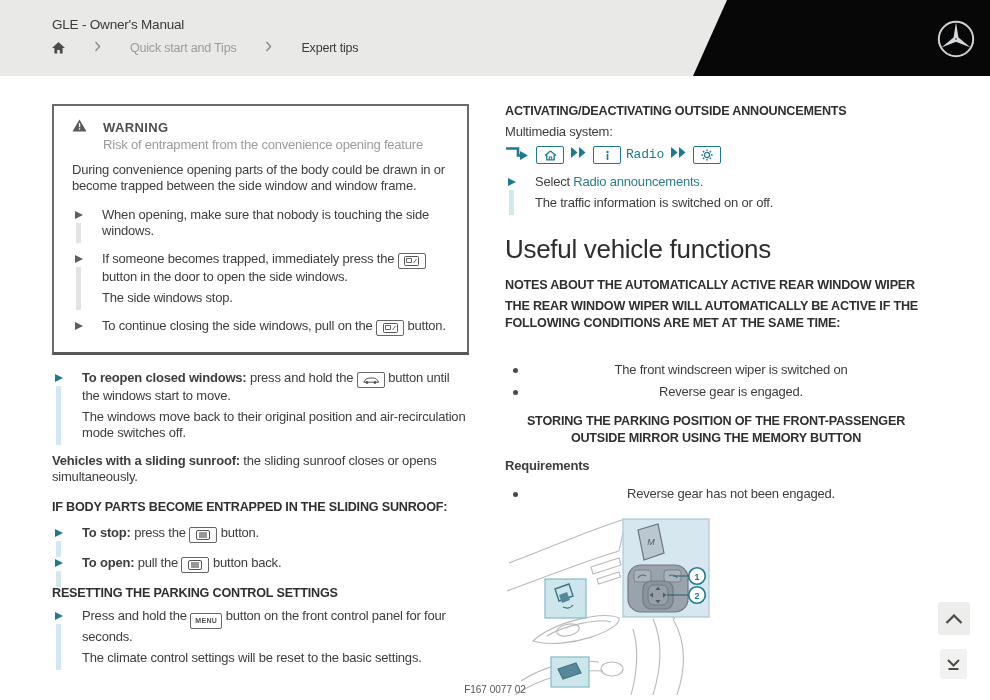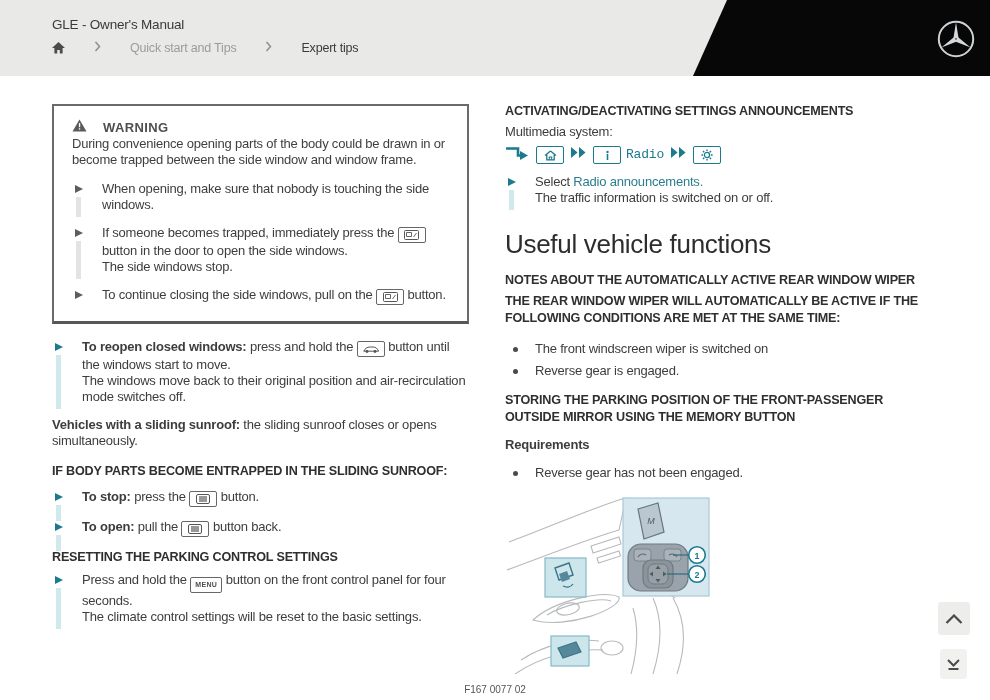--- a/index.html
+++ b/index.html
@@ -32,43 +32,43 @@
   .w-body{color:#3f3f3f;margin-bottom:13px;}
 
   
   .step{position:relative;padding-left:30px;margin-bottom:12px;}
   .step .arrow{position:absolute;left:3px;top:4px;width:0;height:0;
                border-left:8px solid #5d5d5d;border-top:4.5px solid transparent;border-bottom:4.5px solid transparent;}
   .step.teal .arrow{border-left-color:#1b7a8e;}
   .step.bar::before{content:"";position:absolute;left:4px;top:16px;bottom:-4px;width:4.5px;background:#e3e3e3;}
   .step.teal.bar::before{background:#cfe9ed;}
   .step.bar-ext::before{bottom:-14px;}
-  .step .result{}
+  .step .result{margin-top:5px;}
   .warnbox .step:last-child{margin-bottom:2px;}
 
   .caps-h{font-weight:bold;font-size:12.6px;color:#2f2f2f;letter-spacing:-0.2px;line-height:17px;margin:0 0 9px 0;}
   .para{margin-bottom:14px;}
 
   
   .kbtn{display:inline-flex;align-items:center;justify-content:center;border:1px solid #666;
         border-radius:2px;height:14px;min-width:22px;padding:0 2px;vertical-align:-3px;background:#fff;}
   .kbtn.menu{font-size:7px;font-weight:bold;letter-spacing:0.3px;color:#4d4d4d;min-width:26px;}
 
   
   .mm-intro{margin:2px 0 6px 0;}
   .pathrow{display:flex;align-items:center;gap:7px;margin:2px 0 10px 0;height:18px;font-family:Liberation Mono, monospace;}
   .tealbox{display:inline-flex;align-items:center;justify-content:center;width:26px;height:16px;
            border:1.5px solid #1b7a8e;border-radius:2px;}
   .path-label{color:#1b7a8e;font-size:13px;margin-left:-2px;}
   .link{color:#2b7d8e;cursor:pointer;}
   .h1{font-size:26px;line-height:30px;font-weight:400;color:#2d2d2d;letter-spacing:-0.3px;margin:23px 0 13px 0;}
-  .caps-h.mt{margin-top:13px;}
+  .caps-h.mt{margin-top:13px;text-align:center;}
   .caps-h.tight{margin-bottom:4px;}
 
-  ul.dots{list-style:none;margin:14px 0 0 0;padding:0;}
+  ul.dots{list-style:none;margin:30px 0 0 0;padding:0;text-align:center;}
   ul.dots li{position:relative;padding-left:30px;margin-bottom:6px;}
   ul.dots li::before{content:"";position:absolute;left:8px;top:6px;width:5px;height:5px;border-radius:50%;background:#4a4a4a;}
 
   .figure{margin-top:15px;}
 
   
   .fig-caption{position:absolute;left:0;top:682px;width:990px;text-align:center;font-size:10px;color:#555;letter-spacing:0;}
   .fab{position:absolute;border:none;display:flex;align-items:center;justify-content:center;cursor:pointer;border-radius:3px;padding:0;}
   .fab.up{left:938px;top:602px;width:32px;height:33px;background:#ededeb;}
   .fab.collapse{left:940px;top:649px;width:27px;height:30px;background:#f1f1ef;}
@@ -119,20 +119,21 @@
       <div class="w-head">
         <span>
           <svg width="15" height="13" viewBox="0 0 15 13">
             <path d="M7.5 0.6 L14.5 12.4 L0.5 12.4 Z" fill="#5a5a5a"></path>
             <rect x="6.9" y="4" width="1.3" height="4.2" fill="#fff"></rect>
             <rect x="6.9" y="9.2" width="1.3" height="1.4" fill="#fff"></rect>
           </svg>
         </span>
         <span class="w-title">WARNING</span>
       </div>
+      <div class="w-sub">Risk of entrapment from the convenience opening feature</div>
       <p class="w-body">During convenience opening parts of the body could be drawn in or become trapped between the side window and window frame.</p>
 
       <div class="step bar">
         <span class="arrow"></span>
         <p>When opening, make sure that nobody is touching the side windows.</p>
       </div>
 
       <div class="step bar">
         <span class="arrow"></span>
         <p><span>If someone becomes trapped, immediately press the</span>
@@ -219,21 +220,21 @@
         <span class="kbtn menu">
             <span>MENU</span>
           </span>
         <span>button on the front control panel for four seconds.</span></p>
       <p class="result">The climate control settings will be reset to the basic settings.</p>
     </div>
   </section>
 
   <section class="col-right">
 
-    <h3 class="caps-h tight">ACTIVATING/DEACTIVATING SETTINGS ANNOUNCEMENTS</h3>
+    <h3 class="caps-h tight">ACTIVATING/DEACTIVATING OUTSIDE ANNOUNCEMENTS</h3>
     <p class="mm-intro">Multimedia system:</p>
 
     <div class="pathrow">
       <span>
         <svg width="24" height="15" viewBox="0 0 24 15">
             <path d="M1 3.5 L13 3.5 L13 10.5 L15 10.5" fill="none" stroke="#1b7a8e" stroke-width="2.6"></path>
             <polygon points="15,6 15,15 23,10.5" fill="#1b7a8e"></polygon>
           </svg>
       </span>
       <span class="tealbox">

